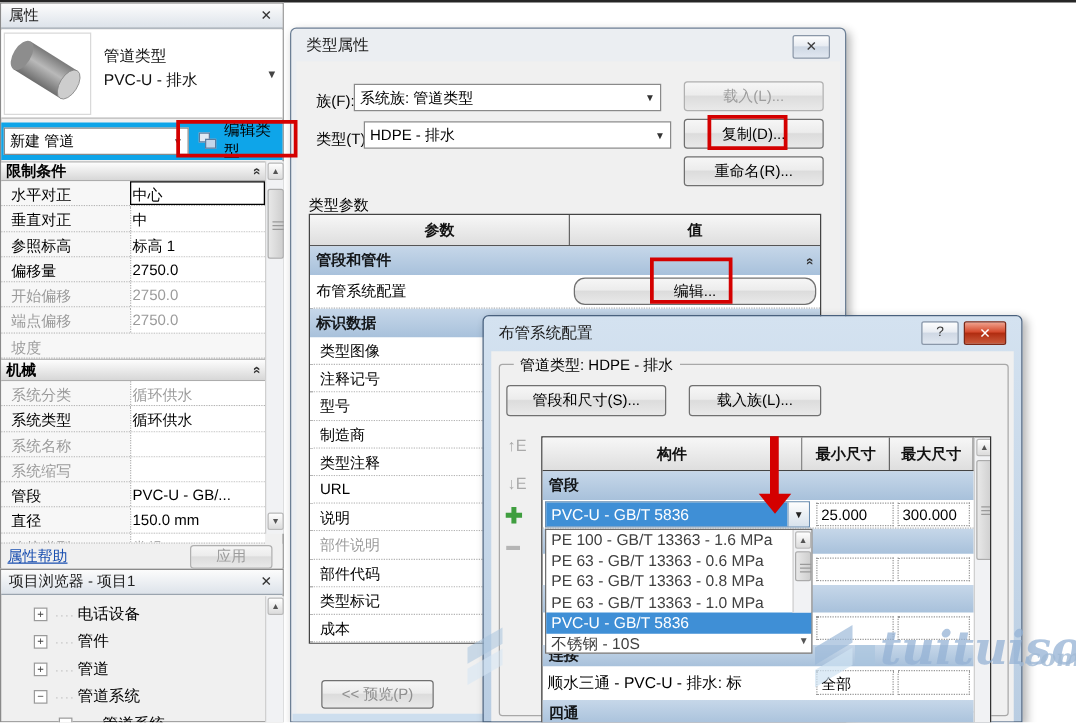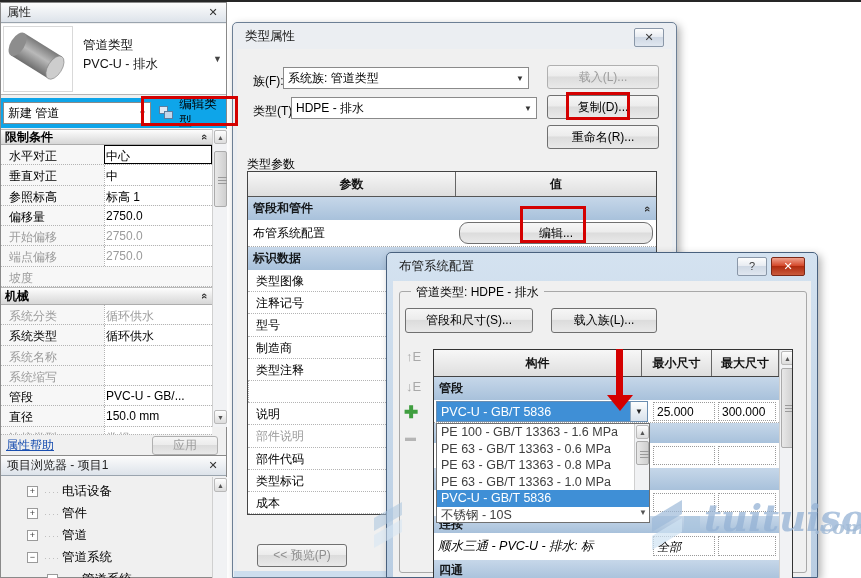--- a/index.html
+++ b/index.html
@@ -315,20 +315,21 @@
           </div>
         <div class="prow" style="flex:1;background:#fff;">
             <span class="lbl" style="width:206px;">制造商</span>
             <span class="val"></span>
           </div>
         <div class="prow" style="flex:1;background:#fff;">
             <span class="lbl" style="width:206px;">类型注释</span>
             <span class="val"></span>
           </div>
         <div class="prow" style="flex:1;background:#fff;">
+            <span class="lbl" style="width:206px;">URL</span>
             <span class="val"></span>
           </div>
         <div class="prow" style="flex:1;background:#fff;">
             <span class="lbl" style="width:206px;">说明</span>
             <span class="val"></span>
           </div>
         <div class="prow dis" style="flex:1;background:#fff;">
             <span class="lbl" style="width:206px;">部件说明</span>
             <span class="val"></span>
           </div>
@@ -410,21 +411,21 @@
       </div>
       <div class="band" style="position:absolute;left:0;top:118px;width:345px;height:22px;"></div>
       <div style="position:absolute;left:0;top:140px;width:345px;height:26px;">
         <div class="dotcell" style="left:219px;top:3px;width:62px;height:19px;"></div>
         <div class="dotcell" style="left:284px;top:3px;width:58px;height:19px;"></div>
       </div>
 
       <div class="band" style="position:absolute;left:0;top:166px;width:345px;height:17px;">
         <span>连接</span>
       </div>
-      <div style="position:absolute;left:0;top:183px;width:345px;height:37px;border-bottom:1px dotted #aaa;font-style:italic;">
+      <div style="position:absolute;left:0;top:183px;width:345px;height:37px;border-bottom:1px dotted #aaa;">
         <span style="position:absolute;left:4px;top:5px;font-size:12.5px;white-space:nowrap;overflow:hidden;width:210px;">顺水三通 - PVC-U - 排水: 标</span>
         <div class="dotcell" style="left:219px;top:3px;width:62px;height:20px;"><span>全部</span></div>
         <div class="dotcell" style="left:284px;top:3px;width:58px;height:20px;"></div>
       </div>
       <div class="band" style="position:absolute;left:0;top:210px;width:345px;height:20px;">
         <span>四通</span>
       </div>
 
       <div class="ddlist" style="left:2px;top:73px;width:214px;height:100px;">
         <div class="dditem" style="padding-right:16px;">PE 100 - GB/T 13363 - 1.6 MPa</div>

